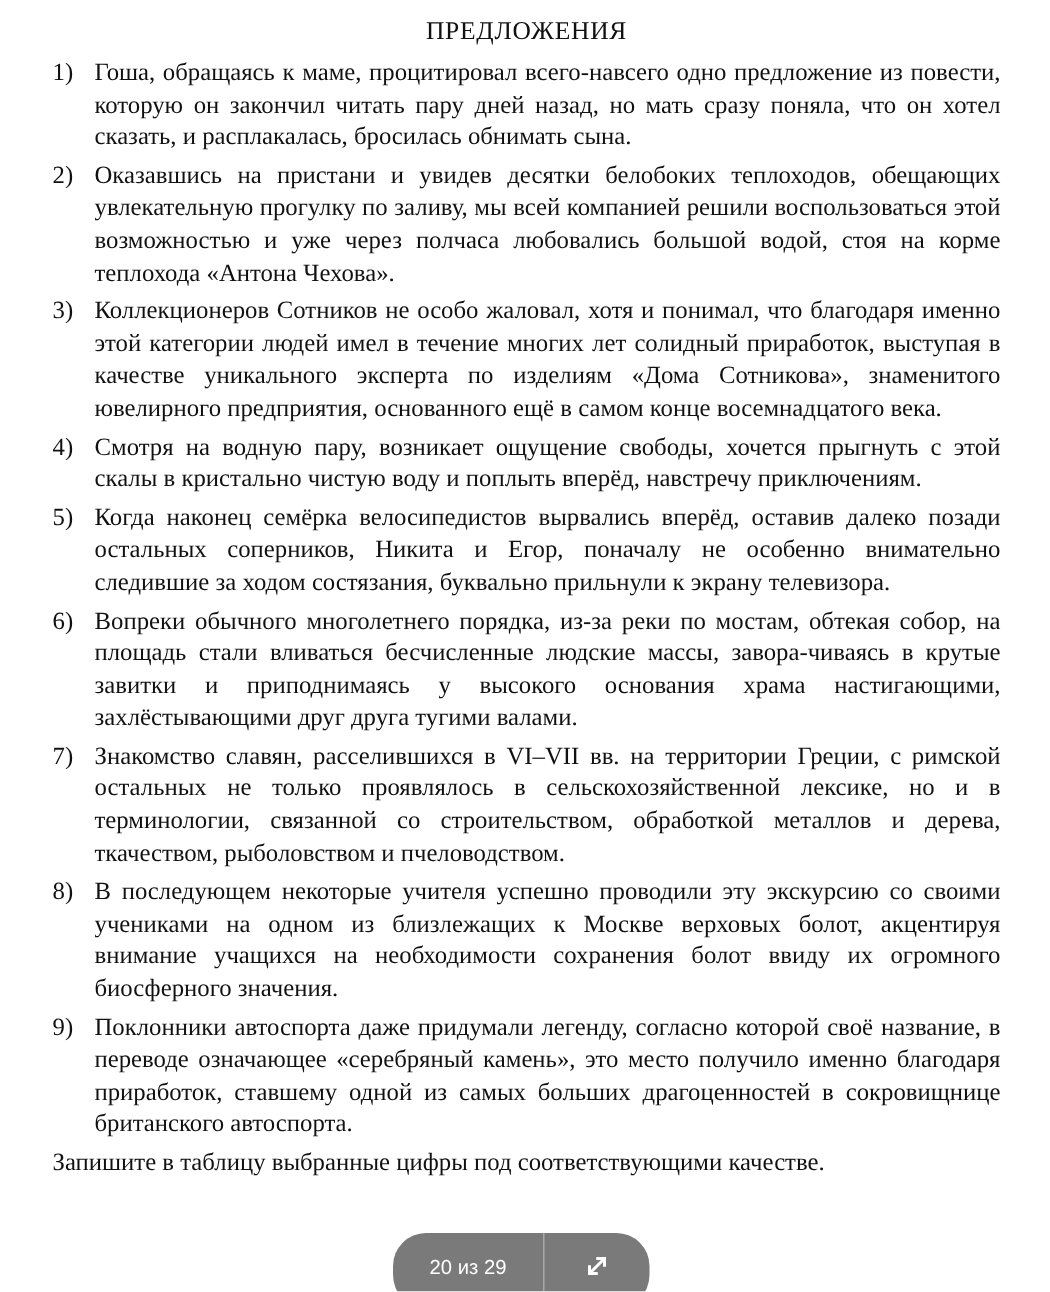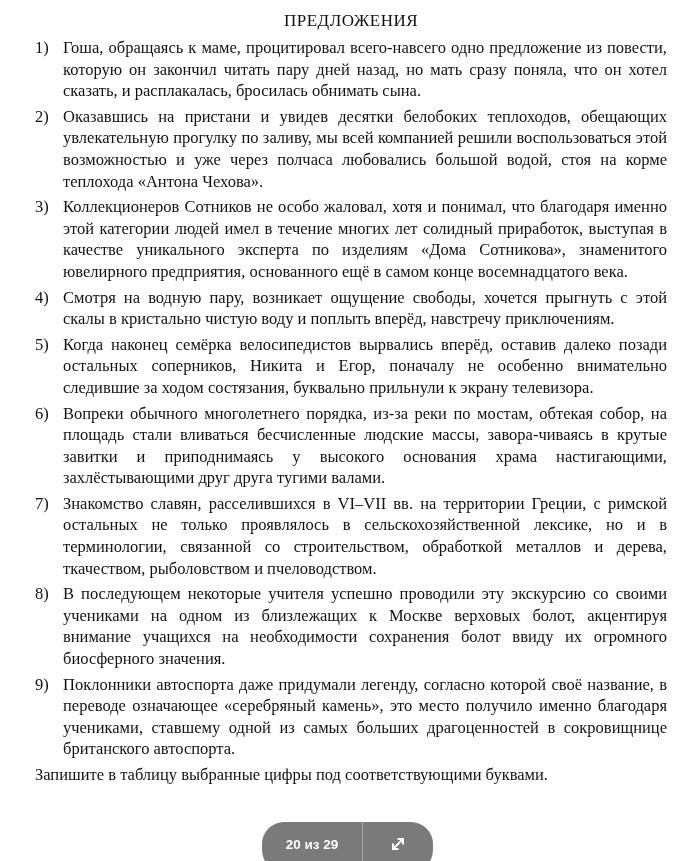--- a/index.html
+++ b/index.html
@@ -60,21 +60,21 @@
   .tb-left {
     flex: 1 1 auto;
     display: flex;
     align-items: center;
     justify-content: center;
     padding-bottom: 6px;
     cursor: pointer;
   }
   .tb-left span {
     font-size: 13.5px;
-    font-weight: bold;
+    font-weight: normal;
   }
   .tb-divider {
     flex: 0 0 1px;
     background: rgba(255, 255, 255, 0.35);
   }
   .tb-right {
     flex: 0 0 70px;
     background: transparent;
     border: none;
     margin: 0;
@@ -120,25 +120,25 @@
     <div class="item">
       <span class="num">7)</span>
       <span class="text">Знакомство славян, расселившихся в VI–VII вв. на территории Греции, с римской остальных не только проявлялось в сельскохозяйственной лексике, но и в терминологии, связанной со строительством, обработкой металлов и дерева, ткачеством, рыболовством и пчеловодством.</span>
     </div>
     <div class="item">
       <span class="num">8)</span>
       <span class="text">В последующем некоторые учителя успешно проводили эту экскурсию со своими учениками на одном из близлежащих к Москве верховых болот, акцентируя внимание учащихся на необходимости сохранения болот ввиду их огромного биосферного значения.</span>
     </div>
     <div class="item">
       <span class="num">9)</span>
-      <span class="text">Поклонники автоспорта даже придумали легенду, согласно которой своё название, в переводе означающее «серебряный камень», это место получило именно благодаря учениками, ставшему одной из самых больших драгоценностей  в сокровищнице британского автоспорта.</span>
+      <span class="text">Поклонники автоспорта даже придумали легенду, согласно которой своё название, в переводе означающее «серебряный камень», это место получило именно благодаря приработок, ставшему одной из самых больших драгоценностей  в сокровищнице британского автоспорта.</span>
     </div>
   </div>
 
-  <div class="instruction">Запишите в таблицу  выбранные цифры под соответствующими буквами.</div>
+  <div class="instruction">Запишите в таблицу  выбранные цифры под соответствующими качестве.</div>
 
   <div class="toolbar">
     <div class="tb-left">
       <span>20 из 29</span>
     </div>
     <div class="tb-divider"></div>
     <button class="tb-right">
       <svg width="20" height="20" viewBox="0 0 20 20" aria-hidden="true">
         <path d="M5 15 L15 5" stroke="#ffffff" stroke-width="2" fill="none"></path>
         <path d="M9.5 5 H15 V10.5" stroke="#ffffff" stroke-width="2" fill="none"></path>

